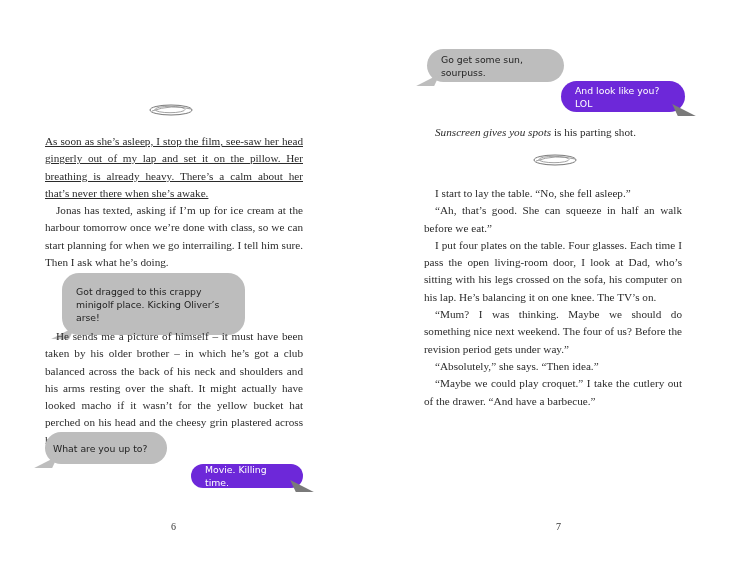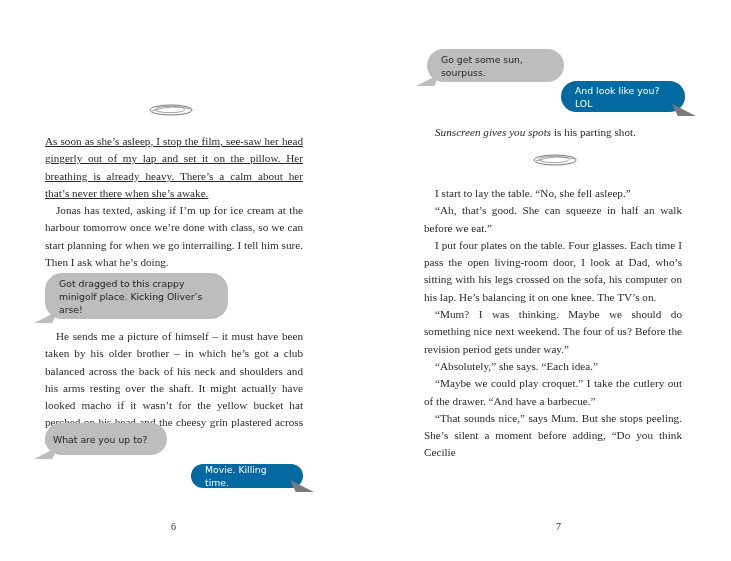--- a/index.html
+++ b/index.html
@@ -27,21 +27,21 @@
       font-family: "DejaVu Sans", sans-serif;
       font-size: 9.3px;
       line-height: 13px;
       border-radius: 17px;
       padding: 0 14px;
       box-sizing: border-box;
       display: flex;
       align-items: center;
     }
     .bubble.in { background: #bdbdbd; color: #1e1e1e; }
-    .bubble.out { background: #0369a1; color: #ffffff; justify-content: center; }
+    .bubble.out { background: #6d28d9; color: #ffffff; justify-content: center; }
     .tail { position: absolute; width: 0; height: 0; }
     .bubble.in .tail {
       left: -8px; bottom: -4px;
       border-right: 18px solid #bdbdbd;
       border-top: 12px solid transparent;
       transform: skewX(-25deg);
     }
     .bubble.out .tail {
       right: -8px; bottom: -4px;
       border-left: 18px solid #7a7a7a;
@@ -67,30 +67,30 @@
     <ellipse cx="23" cy="8" rx="21" ry="5" fill="none" stroke="#777" stroke-width="1"></ellipse>
     <ellipse cx="22" cy="7.5" rx="15" ry="3.2" fill="none" stroke="#999" stroke-width="0.9"></ellipse>
     <path d="M4 9 Q23 2 43 7" fill="none" stroke="#888" stroke-width="0.8"></path>
   </svg>
 
   <div class="block text" style="top:133px;">
     <p class="para noindent">As soon as she’s asleep, I stop the film, see-saw her head gingerly out of my lap and set it on the pillow. Her breathing is already heavy. There’s a calm about her that’s never there when she’s awake.</p>
     <p class="para">Jonas has texted, asking if I’m up for ice cream at the harbour tomorrow once we’re done with class, so we can start planning for when we go interrailing. I tell him sure. Then I ask what he’s doing.</p>
   </div>
 
-  <div class="bubble in" style="left:45px; top:273px; width:183px; height:46px; padding:0 14px;">
+  <div class="bubble in" style="left:62px; top:273px; width:183px; height:62px; padding:0 14px;">
     <span>Got dragged to this crappy minigolf place. Kicking Oliver’s arse!</span>
     <span class="tail"></span>
   </div>
 
   <div class="block text" style="top:328px;">
     <p class="para">He sends me a picture of himself – it must have been taken by his older brother – in which he’s got a club balanced across the back of his neck and shoulders and his arms resting over the shaft. It might actually have looked macho if it wasn’t for the yellow bucket hat perched on his head and the cheesy grin plastered across his sunburnt face.</p>
   </div>
 
-  <div class="bubble in" style="left:45px; top:423px; width:122px; height:32px;padding-left:8px;">
+  <div class="bubble in" style="left:45px; top:432px; width:122px; height:32px;padding-left:8px;">
     <span>What are you up to?</span>
     <span class="tail"></span>
   </div>
 
   <div class="bubble out" style="left:191px; top:464px; width:112px; height:24px;">
     <span>Movie. Killing time.</span>
     <span class="tail"></span>
   </div>
 
   <div class="pagenum" style="left:171px;">6</div>
@@ -116,19 +116,18 @@
     <ellipse cx="23" cy="8" rx="21" ry="5" fill="none" stroke="#777" stroke-width="1"></ellipse>
     <ellipse cx="22" cy="7.5" rx="15" ry="3.2" fill="none" stroke="#999" stroke-width="0.9"></ellipse>
     <path d="M4 9 Q23 2 43 7" fill="none" stroke="#888" stroke-width="0.8"></path>
   </svg>
 
   <div class="block text" style="top:185px;">
     <p class="para">I start to lay the table. “No, she fell asleep.”</p>
     <p class="para">“Ah, that’s good. She can squeeze in half an walk before we eat.”</p>
     <p class="para">I put four plates on the table. Four glasses. Each time I pass the open living-room door, I look at Dad, who’s sitting with his legs crossed on the sofa, his computer on his lap. He’s balancing it on one knee. The TV’s on.</p>
     <p class="para">“Mum? I was thinking. Maybe we should do something nice next weekend. The four of us? Before the revision period gets under way.”</p>
-    <p class="para">“Absolutely,” she says. “Each idea.”</p>
+    <p class="para">“Absolutely,” she says. “Then idea.”</p>
     <p class="para">“Maybe we could play croquet.” I take the cutlery out of the drawer. “And have a barbecue.”</p>
-    <p class="para">“That sounds nice,” says Mum. But she stops peeling. She’s silent a moment before adding, “Do you think Cecilie</p>
   </div>
 
   <div class="pagenum" style="left:190px;">7</div>
 </div>
 
 </body></html>

